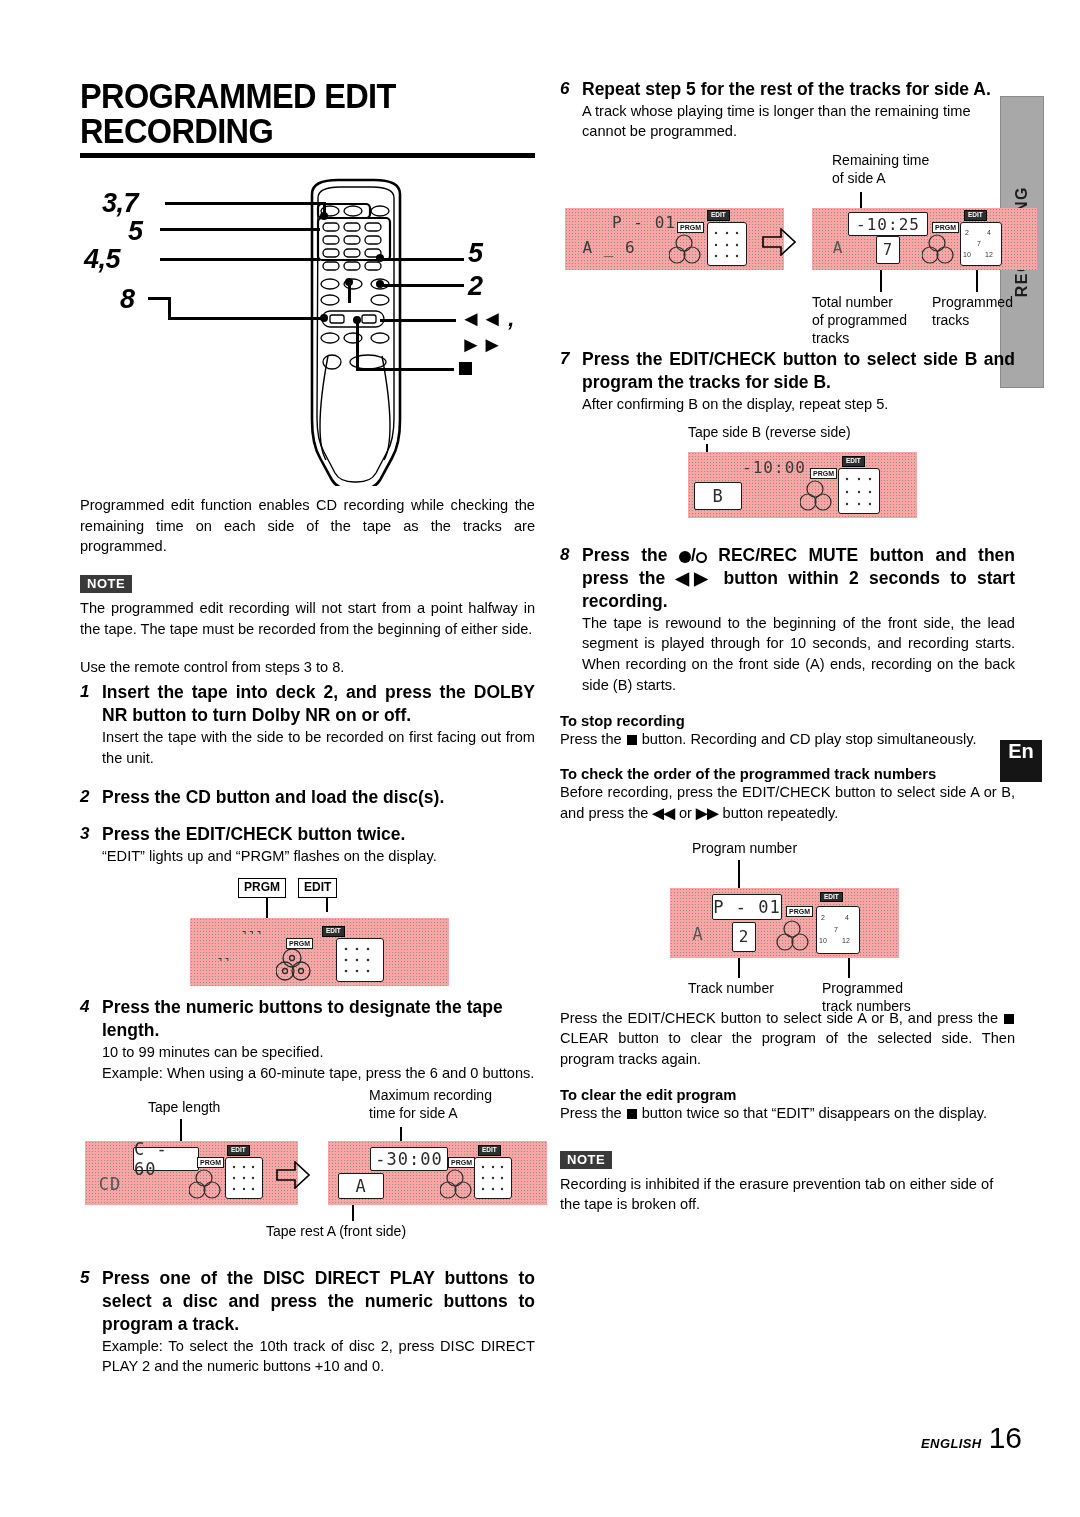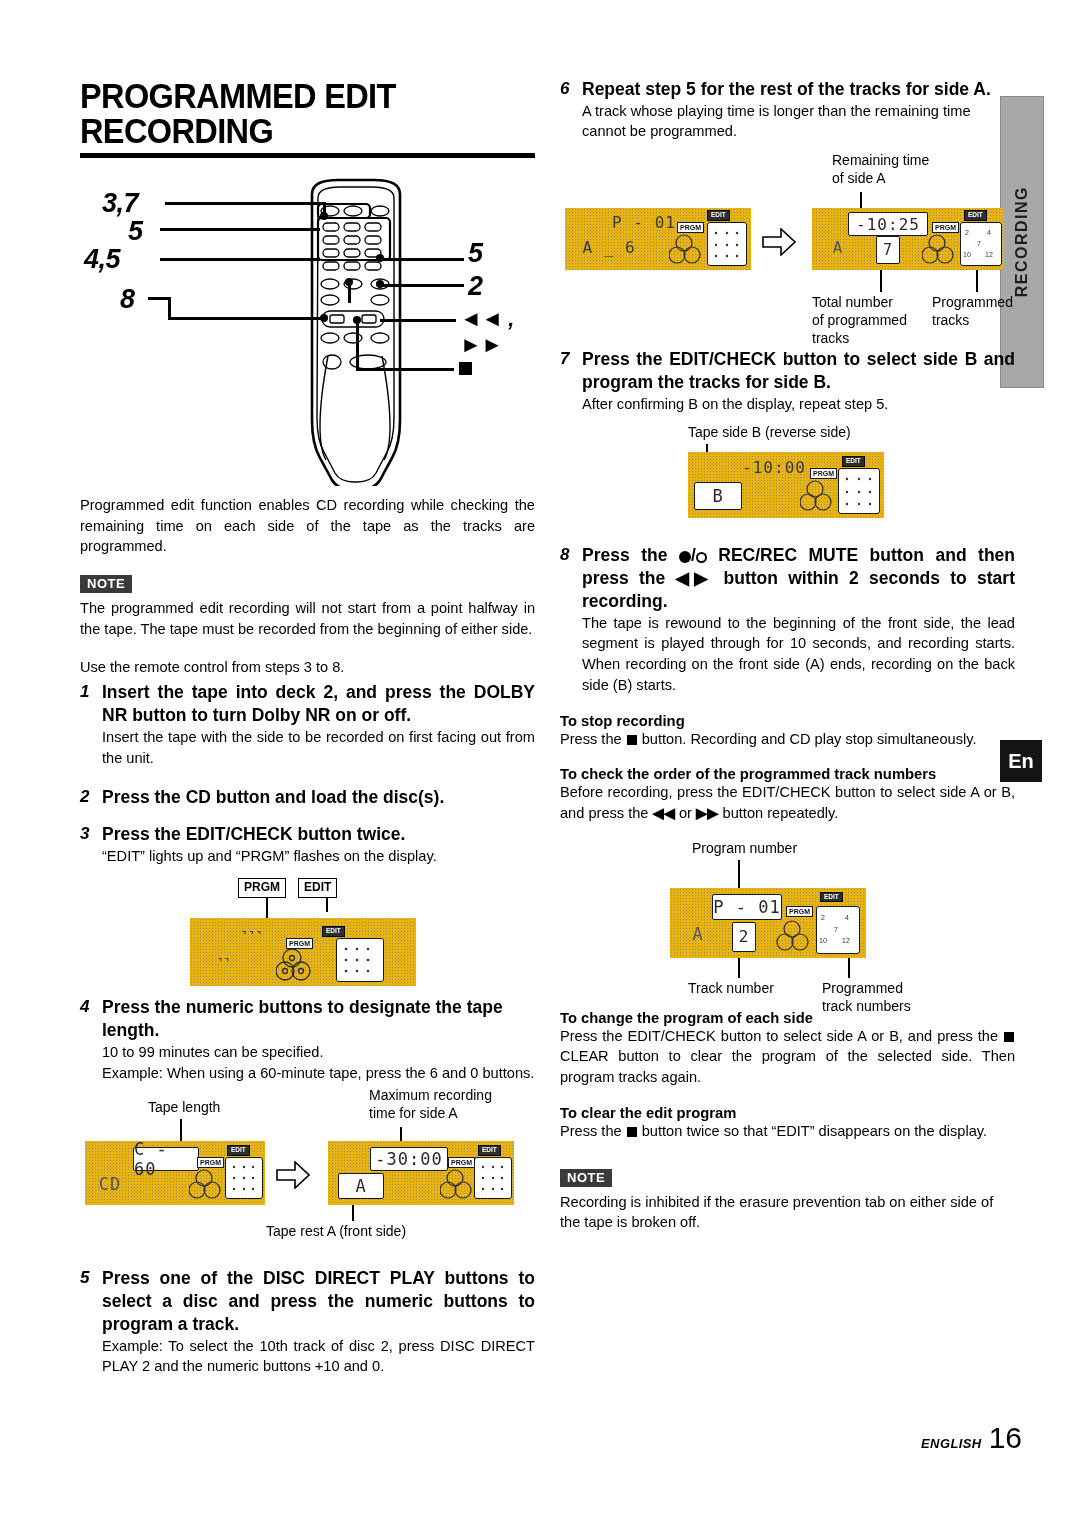--- a/index.html
+++ b/index.html
@@ -37,21 +37,21 @@
 
   .sub-head{font-size:14.8px;font-weight:bold;margin-top:0;}
 
   
   .sq{display:inline-block;width:10px;height:10px;background:#000;vertical-align:-1px;margin:0 1px;}
   .dot{display:inline-block;width:12px;height:12px;border-radius:50%;background:#000;vertical-align:-2px;}
   .circ{display:inline-block;width:11px;height:11px;border-radius:50%;border:2px solid #000;vertical-align:-2px;box-sizing:border-box;}
 
   
   .lcdwrap{position:relative;}
-  .lcd{position:relative;background:#eab308;overflow:hidden;}
+  .lcd{position:relative;background:#fca5a5;overflow:hidden;padding-left:33px;}
   .lcd::before{content:"";position:absolute;inset:0;
      background-image:radial-gradient(#8d8d8d 0.7px,transparent 0.8px),
                       radial-gradient(#d8d8d8 0.6px,transparent 0.7px);
      background-size:3px 3px,4px 4px;background-position:0 0,2px 1px;opacity:.95;}
   .lcd > *{position:relative;}
 
   .seg{position:absolute;background:#fff;border:1.6px solid #1a1a1a;border-radius:2px;
        font-family:"DejaVu Sans Mono",monospace;display:flex;align-items:center;justify-content:center;
        color:#2a2a2a;letter-spacing:1px;}
   .seg.noborder{border:none;background:transparent;}
@@ -77,21 +77,21 @@
   .rline.h{height:2.6px;}
   .rline.v{width:2.6px;}
   .rdot{position:absolute;width:8px;height:8px;border-radius:50%;background:#000;}
 
   
   .tab-recording{position:absolute;left:1000px;top:96px;width:42px;height:290px;background:#a8a8a8;
      border:1px solid #8a8a8a;display:flex;align-items:center;justify-content:center;}
   .tab-recording span{writing-mode:vertical-rl;transform:rotate(180deg);font-size:16px;font-weight:bold;
      letter-spacing:1.5px;color:#1d1d1d;}
   .tab-en{position:absolute;left:1000px;top:740px;width:42px;height:42px;background:#151515;
-     display:flex;align-items:center;justify-content:center;}
+     display:flex;justify-content:center;}
   .tab-en span{color:#fff;font-size:20px;font-weight:bold;}
 
   
   .footer{position:absolute;right:58px;bottom:62px;display:flex;align-items:baseline;gap:7px;}
   .footer .lang{font-size:13px;font-weight:bold;font-style:italic;letter-spacing:.4px;}
   .footer .pg{font-size:30px;}
 </style>
 </head>
 <body>
 
@@ -521,21 +521,20 @@
         </div>
       </div>
       <div class="lead v" style="left:178px;top:118px;height:20px;"></div>
       <div class="lead v" style="left:288px;top:118px;height:20px;"></div>
       <div class="cap" style="left:128px;top:140px;">Track number</div>
       <div class="cap" style="left:262px;top:140px;">Programmed
 track numbers</div>
     </div>
 
     
-    <div class="sub-head" style="margin-top:2px;">To change the program of each side</div>
     <p class="body"><span>Press the EDIT/CHECK button to select side A or B, and press the </span><span class="sq"></span><span> CLEAR button to clear the program of the selected side. Then program tracks again.</span></p>
 
     
     <div class="gap-m"></div>
     <div class="sub-head">To clear the edit program</div>
     <p class="body nj"><span>Press the </span><span class="sq"></span><span> button twice so that “EDIT” disappears on the display.</span></p>
 
     
     <div class="gap-l"></div>
     <div class="note-badge">NOTE</div>

